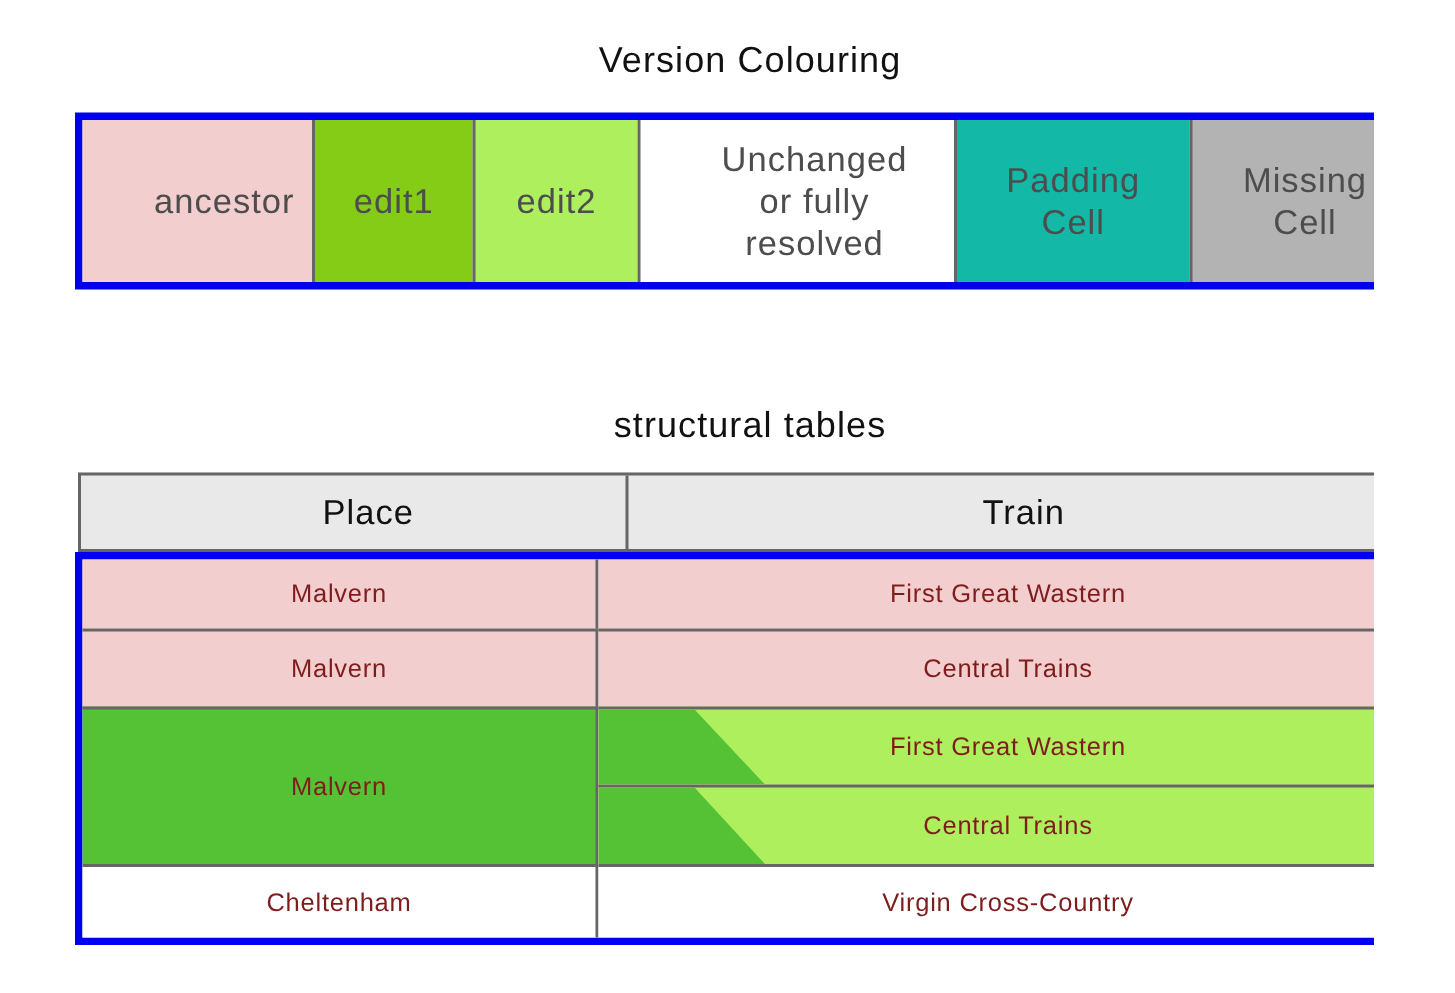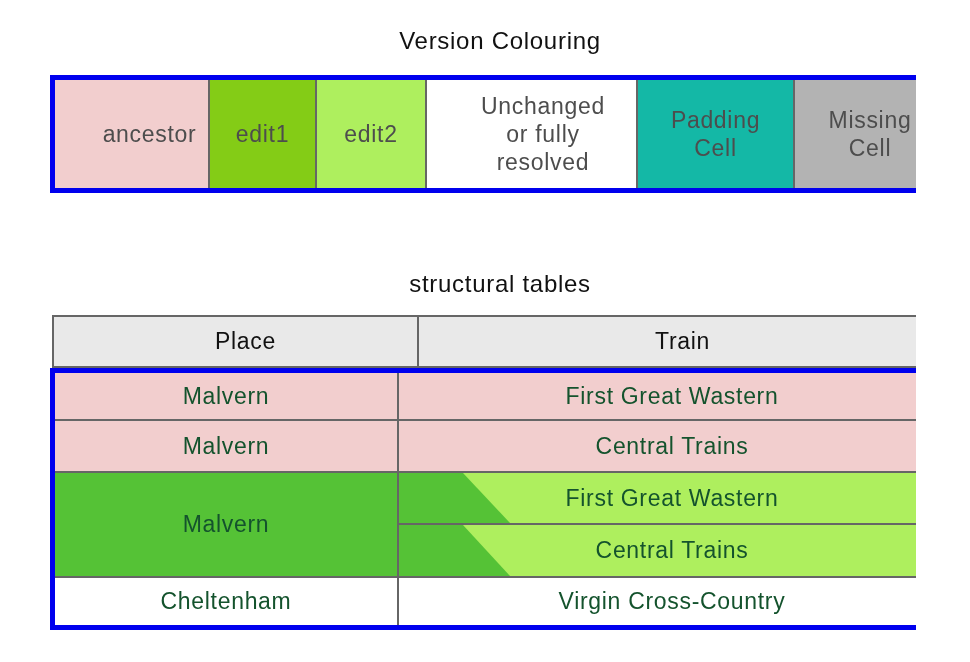--- a/index.html
+++ b/index.html
@@ -65,21 +65,21 @@
     width:900px;height:262px;
     border:5px solid #0000EE;
     display:grid;
     grid-template-columns:344px 1fr;
     grid-template-rows:46px 52px 52px 53px 49px;
   }
   .td{
     box-sizing:border-box;
     position:relative;
     display:flex;align-items:center;justify-content:center;
-    font-size:23px;color:#14532d;letter-spacing:0.03em;
+    font-size:17px;color:#7f1d1d;letter-spacing:0.03em;
     overflow:hidden;
   }
   .td.colA{border-right:2px solid #666666;}
   .td.rule{border-top:2px solid #666666;}
   .td.span2{grid-row:span 2;}
   .diag{
     position:absolute;left:0;top:0;height:100%;width:111px;
     clip-path:polygon(0 0, 64px 0, 100% 100%, 0 100%);
   }
   .td .label{position:relative;z-index:1;}

